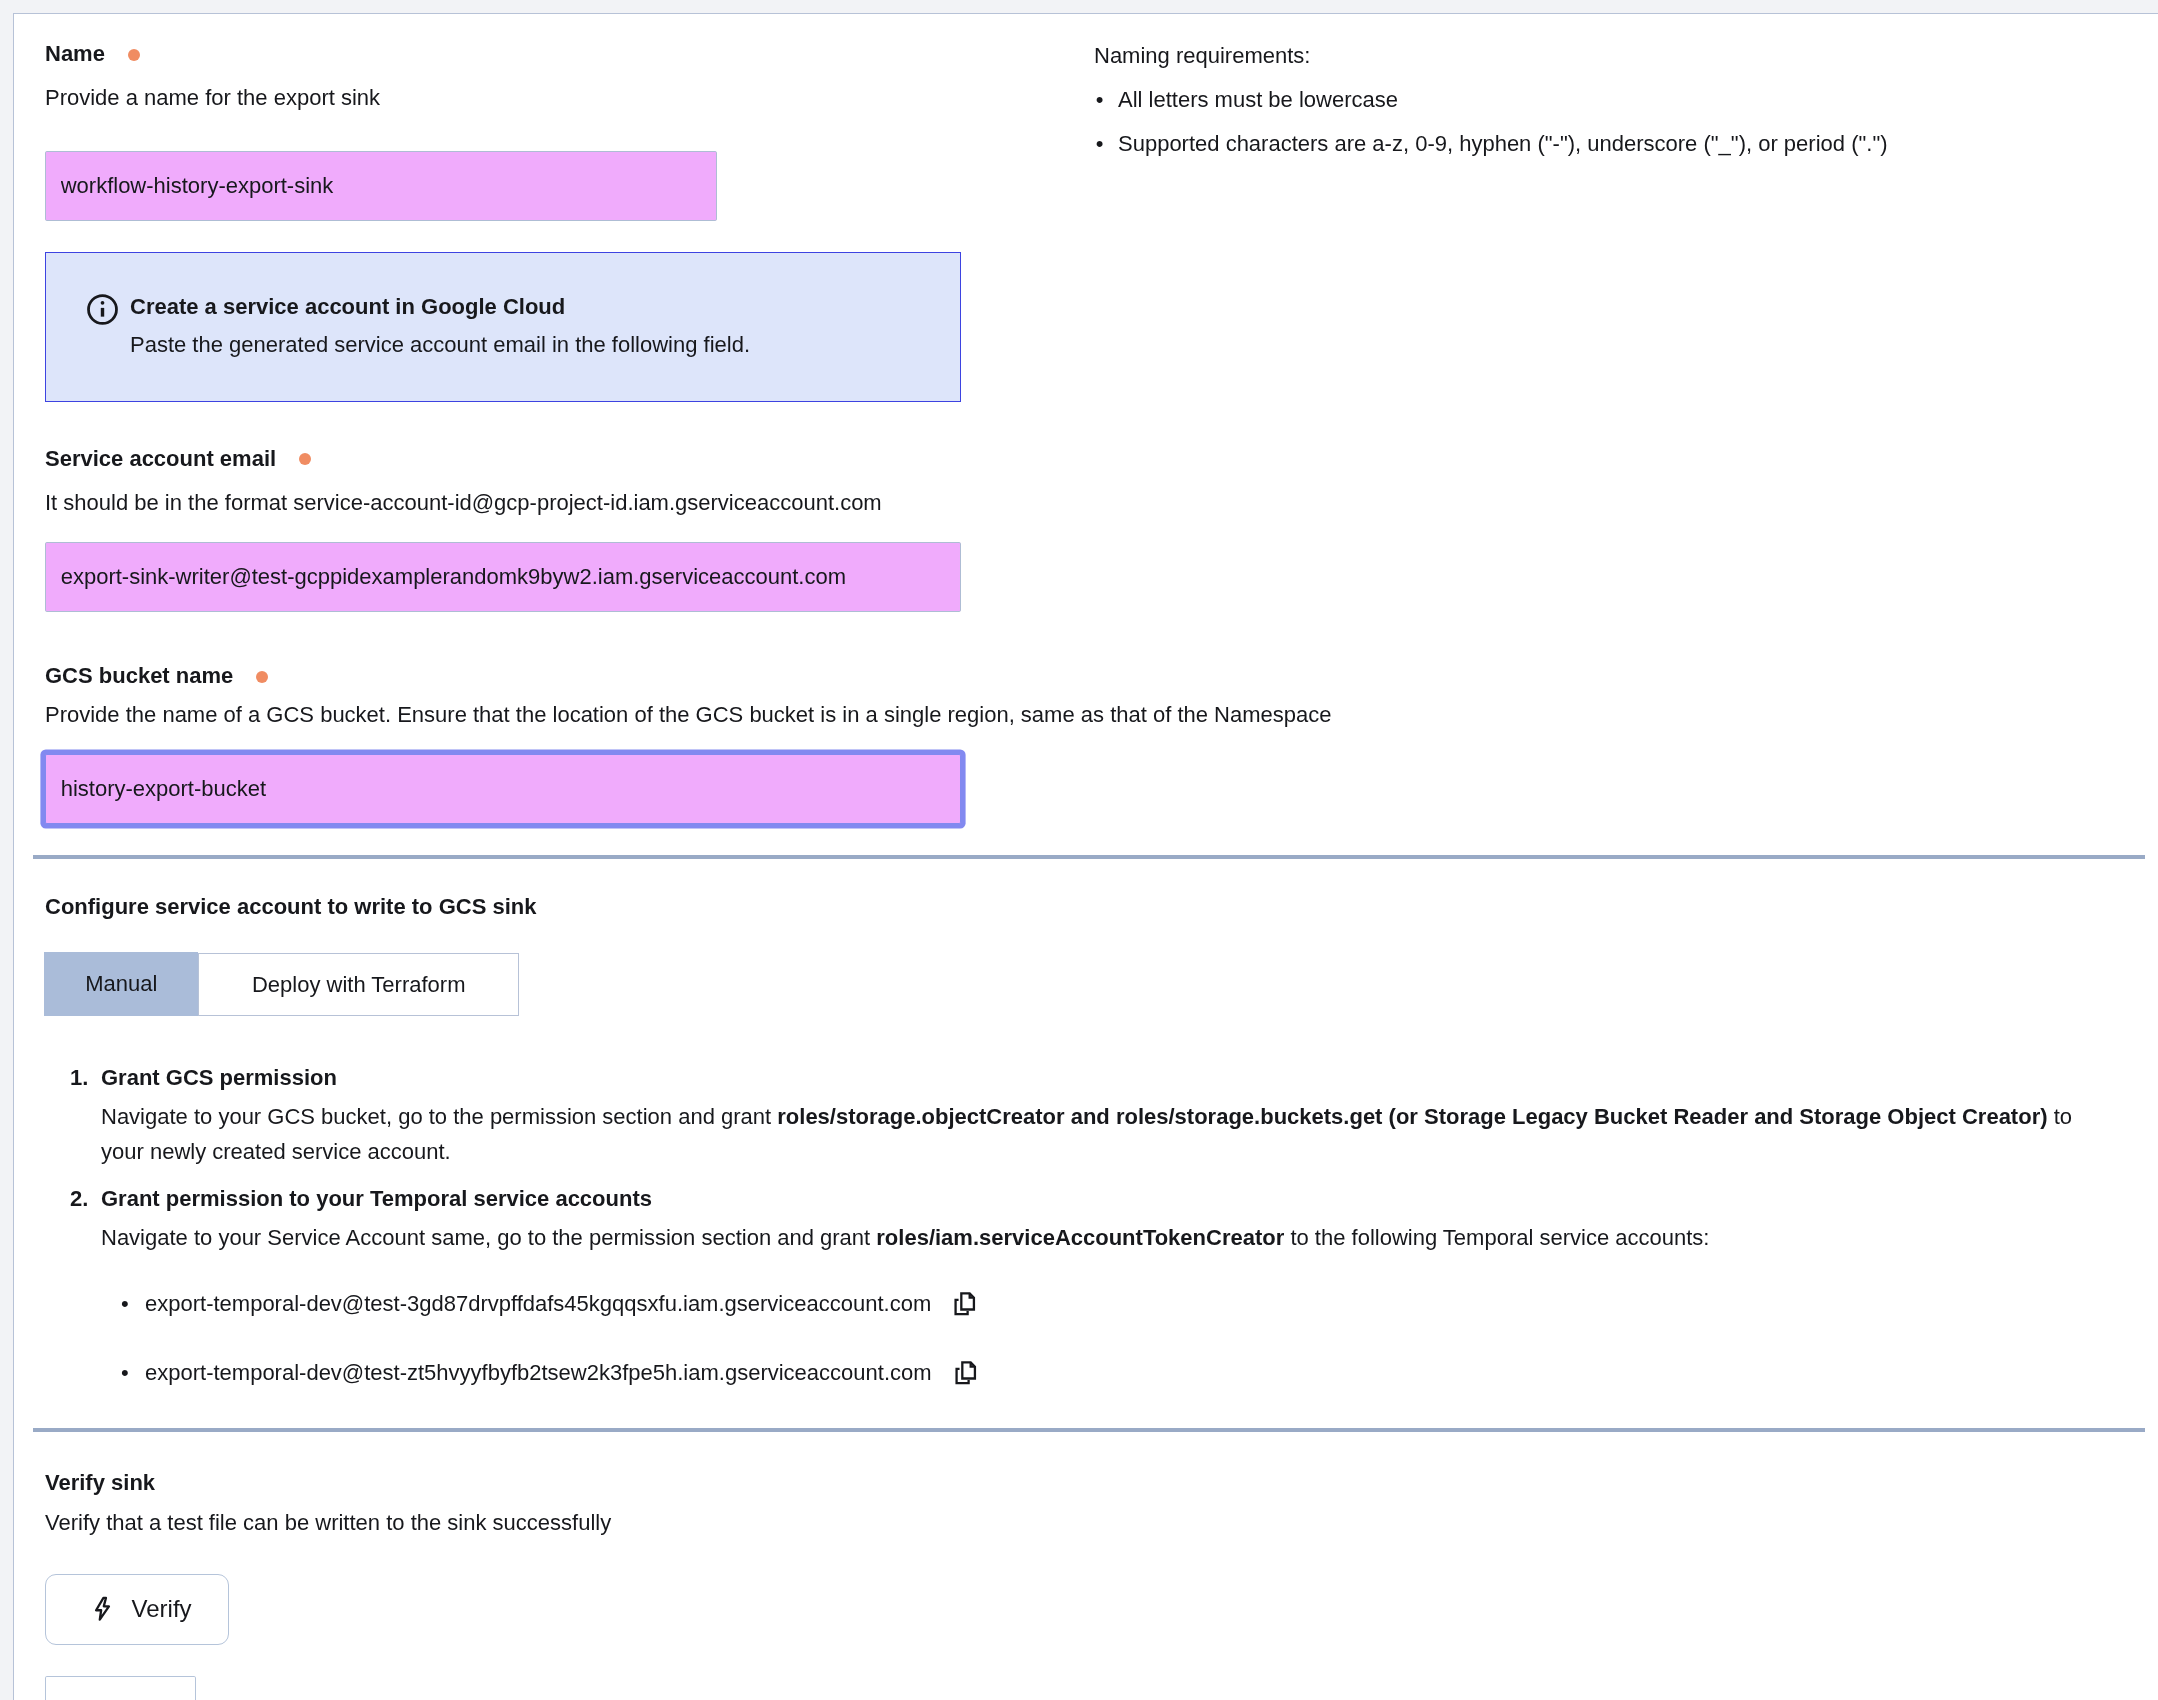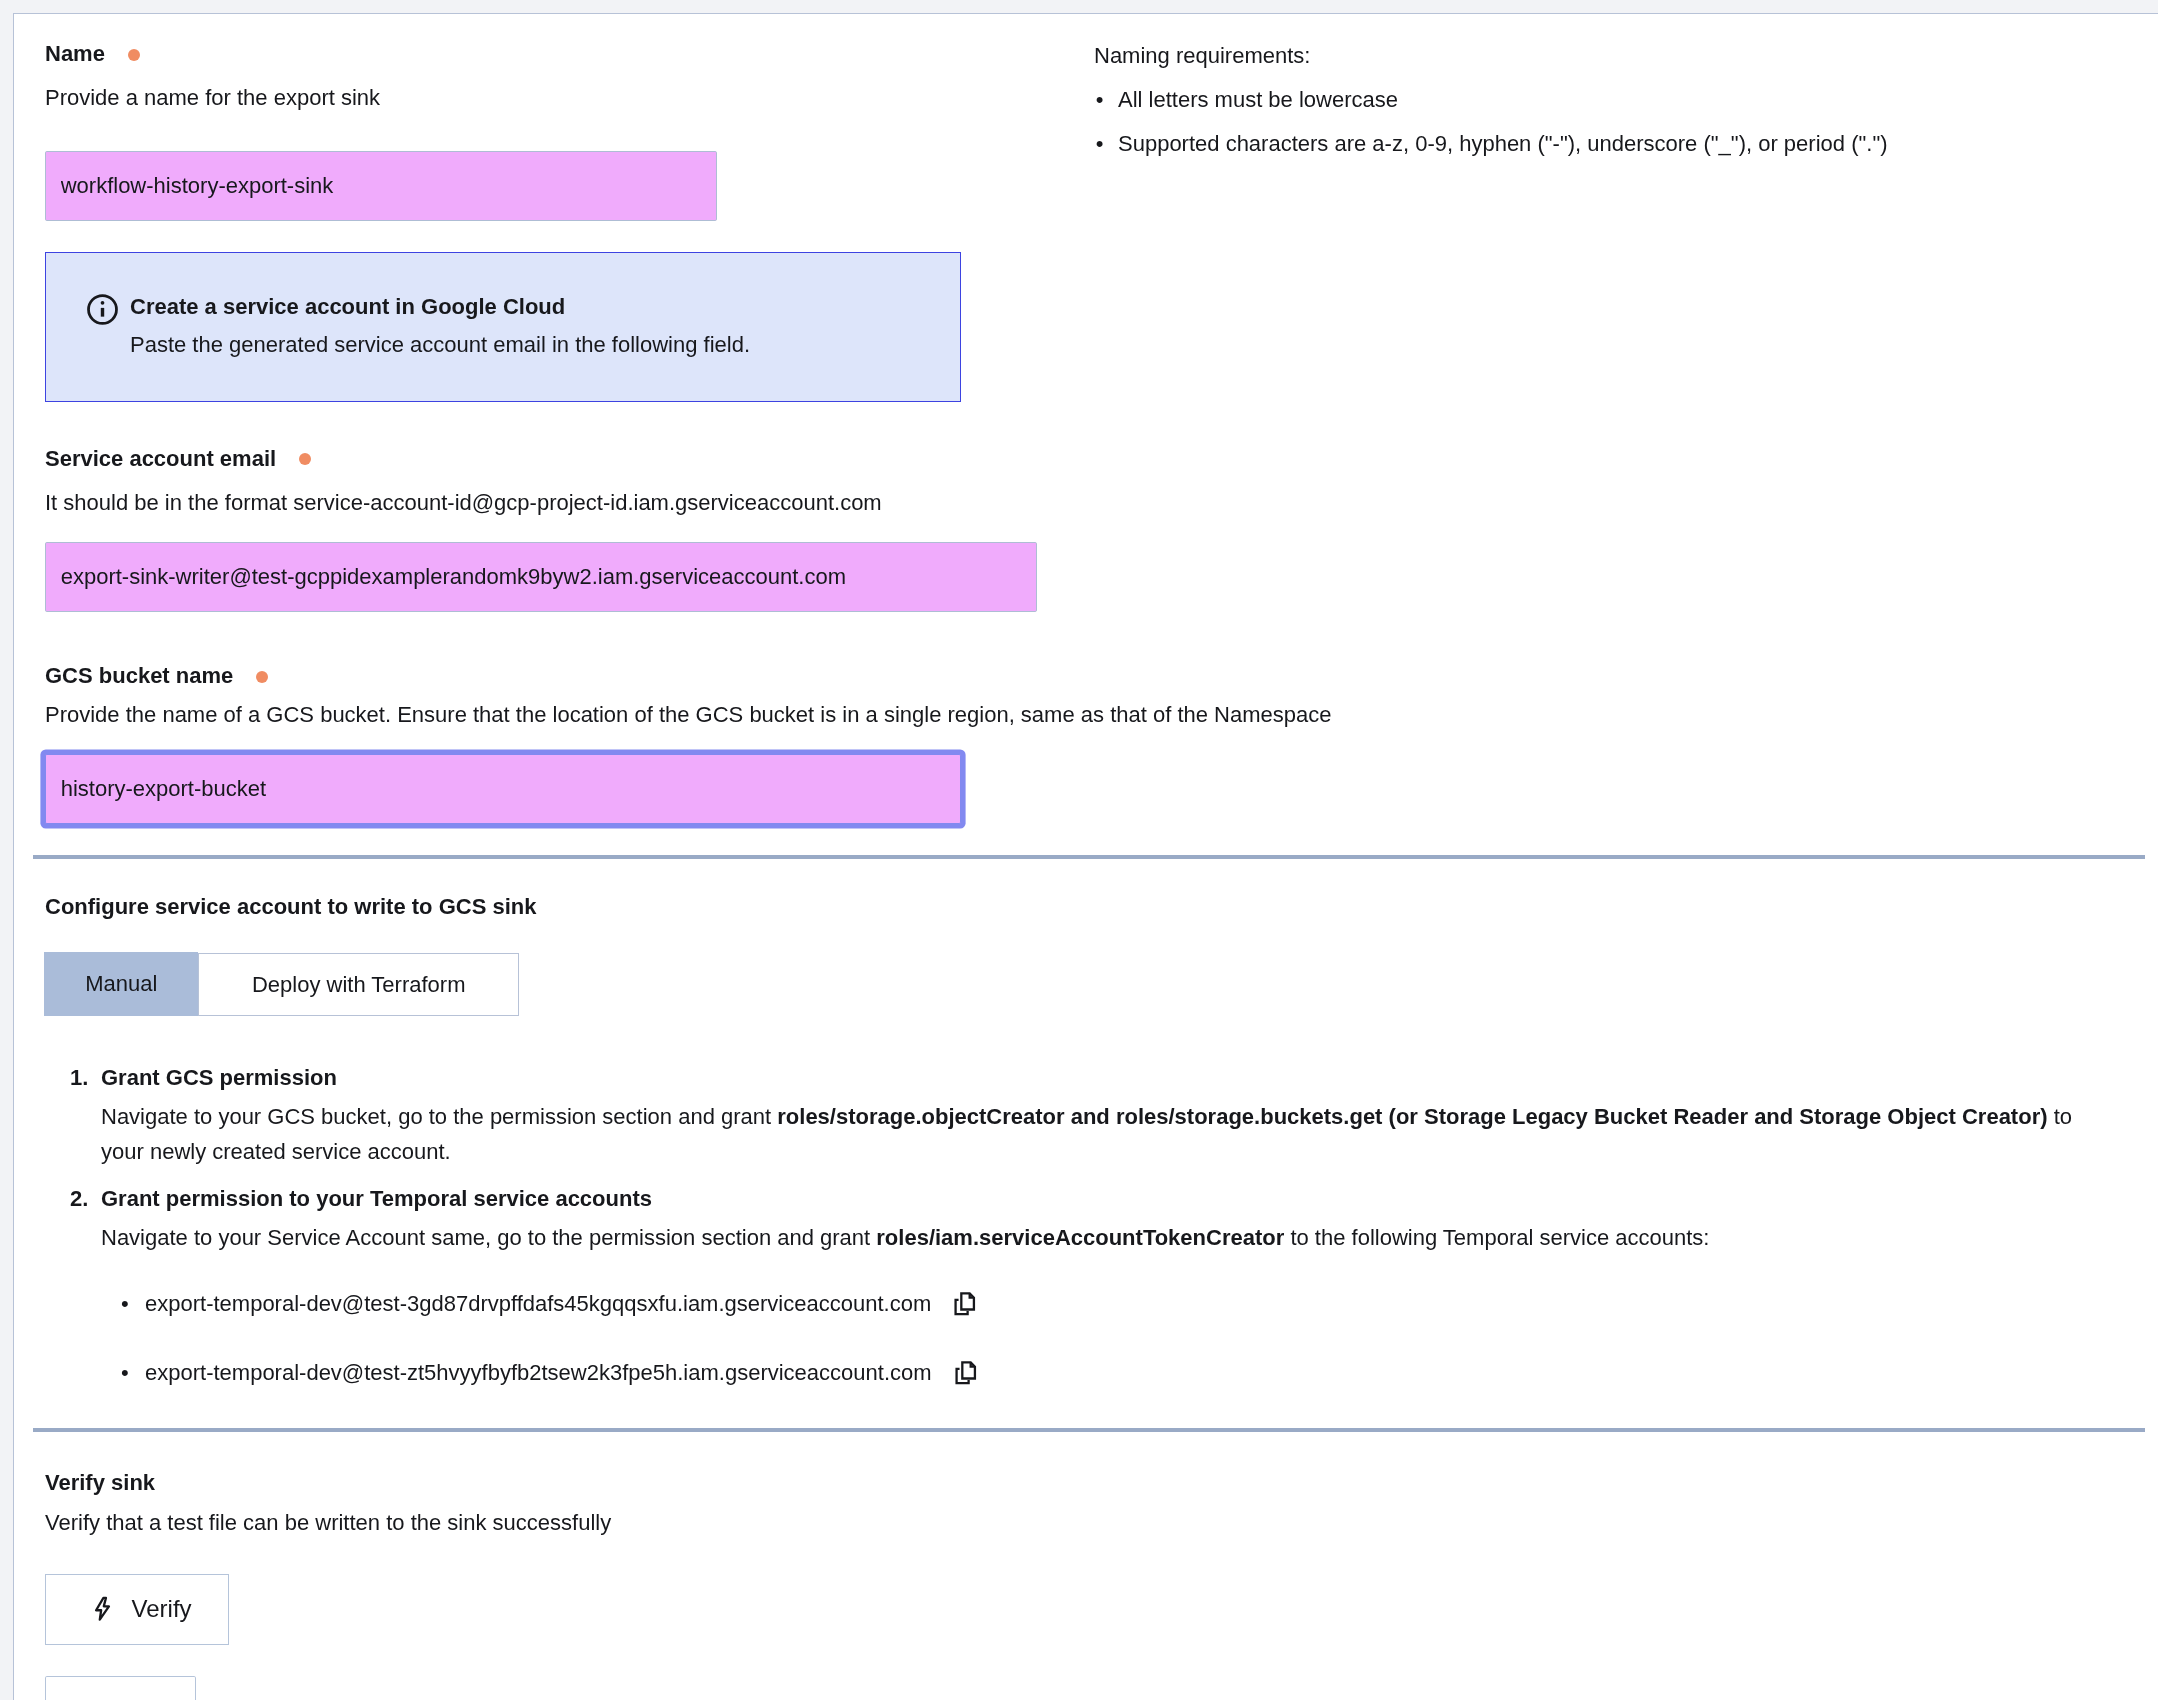--- a/index.html
+++ b/index.html
@@ -44,21 +44,21 @@
   .naming-list li{position:relative;padding-left:24px;margin-top:16.5px;line-height:27.5px;}
   .naming-list li::before{content:"•";position:absolute;left:1.8px;top:0;font-size:22px;}
   .info-banner{
     margin-top:31px;width:916px;min-height:150px;background:var(--info-bg);
     border:1.8px solid var(--info-border);padding:40px 27.5px 35px 37px;display:flex;gap:8px;
   }
   .info-icon-wrap{flex:0 0 auto;margin-top:-2.8px;}
   .info-title{font-weight:700;font-size:22px;line-height:27.5px;}
   .info-body{font-size:22px;line-height:27.5px;margin-top:11px;}
   .field-sa{margin-top:43px;}
-  .field-sa .text-input{margin-top:26px;width:992px;}
+  .field-sa .text-input{margin-top:26px;width:916px;}
   .field-gcs{margin-top:50px;}
   .field-gcs .desc{margin-top:11px;}
   .field-gcs .text-input{margin-top:26px;width:916px;}
   .divider{height:3.7px;background:var(--divider);margin-left:-12px;width:2112px;}
   .div1{margin-top:31px;}
   .div2{margin-top:35px;}
   .section-title{font-weight:700;font-size:22px;line-height:27.5px;margin-top:34px;}
   .tabs{display:inline-flex;border:1.8px solid var(--panel-border);margin-top:33px;}
   .tab{display:flex;align-items:center;justify-content:center;font-size:22px;cursor:default;}
   .tab-selected{width:154px;height:64px;margin:-1.8px 0 -1.8px -1.8px;background:var(--tab-selected-bg);}
@@ -71,21 +71,21 @@
   .step-body{margin-left:31px;margin-top:5.5px;line-height:35px;max-width:2016px;font-size:22px;}
   .bold{font-weight:700;}
   .sa-list{list-style:none;margin:26px 0 9.2px 31px;}
   .sa-item{display:flex;align-items:center;padding-left:44px;position:relative;margin-top:29px;height:40px;}
   .sa-item::before{content:"•";position:absolute;left:20px;font-size:22px;}
   .sa-email{font-size:22px;}
   .copy-btn{background:none;border:none;margin-left:20px;padding:0;cursor:pointer;display:flex;align-items:center;}
   .verify-title{font-weight:700;font-size:22px;line-height:27.5px;margin-top:37px;}
   .verify-desc{font-size:22px;line-height:27.5px;margin-top:13px;}
   .verify-btn{
-    margin-top:37px;width:184px;height:71px;border:1.8px solid var(--button-border);border-radius:0;
+    margin-top:37px;width:184px;height:71px;border:1.8px solid var(--button-border);border-radius:11px;
     background:#fff;display:flex;align-items:center;justify-content:center;gap:14.7px;
     font-family:"Liberation Sans",sans-serif;font-size:24px;color:var(--text);cursor:pointer;padding-left:7px;
   }
   .footer-row{margin-top:31px;display:flex;align-items:center;}
   .create-btn{
     width:151px;height:72px;border:1.8px solid var(--button-border);border-radius:1.8px;background:#fff;
     font-family:"Liberation Sans",sans-serif;font-size:24px;color:var(--text);cursor:pointer;
     display:flex;align-items:center;justify-content:center;
   }
   .cancel-btn{

